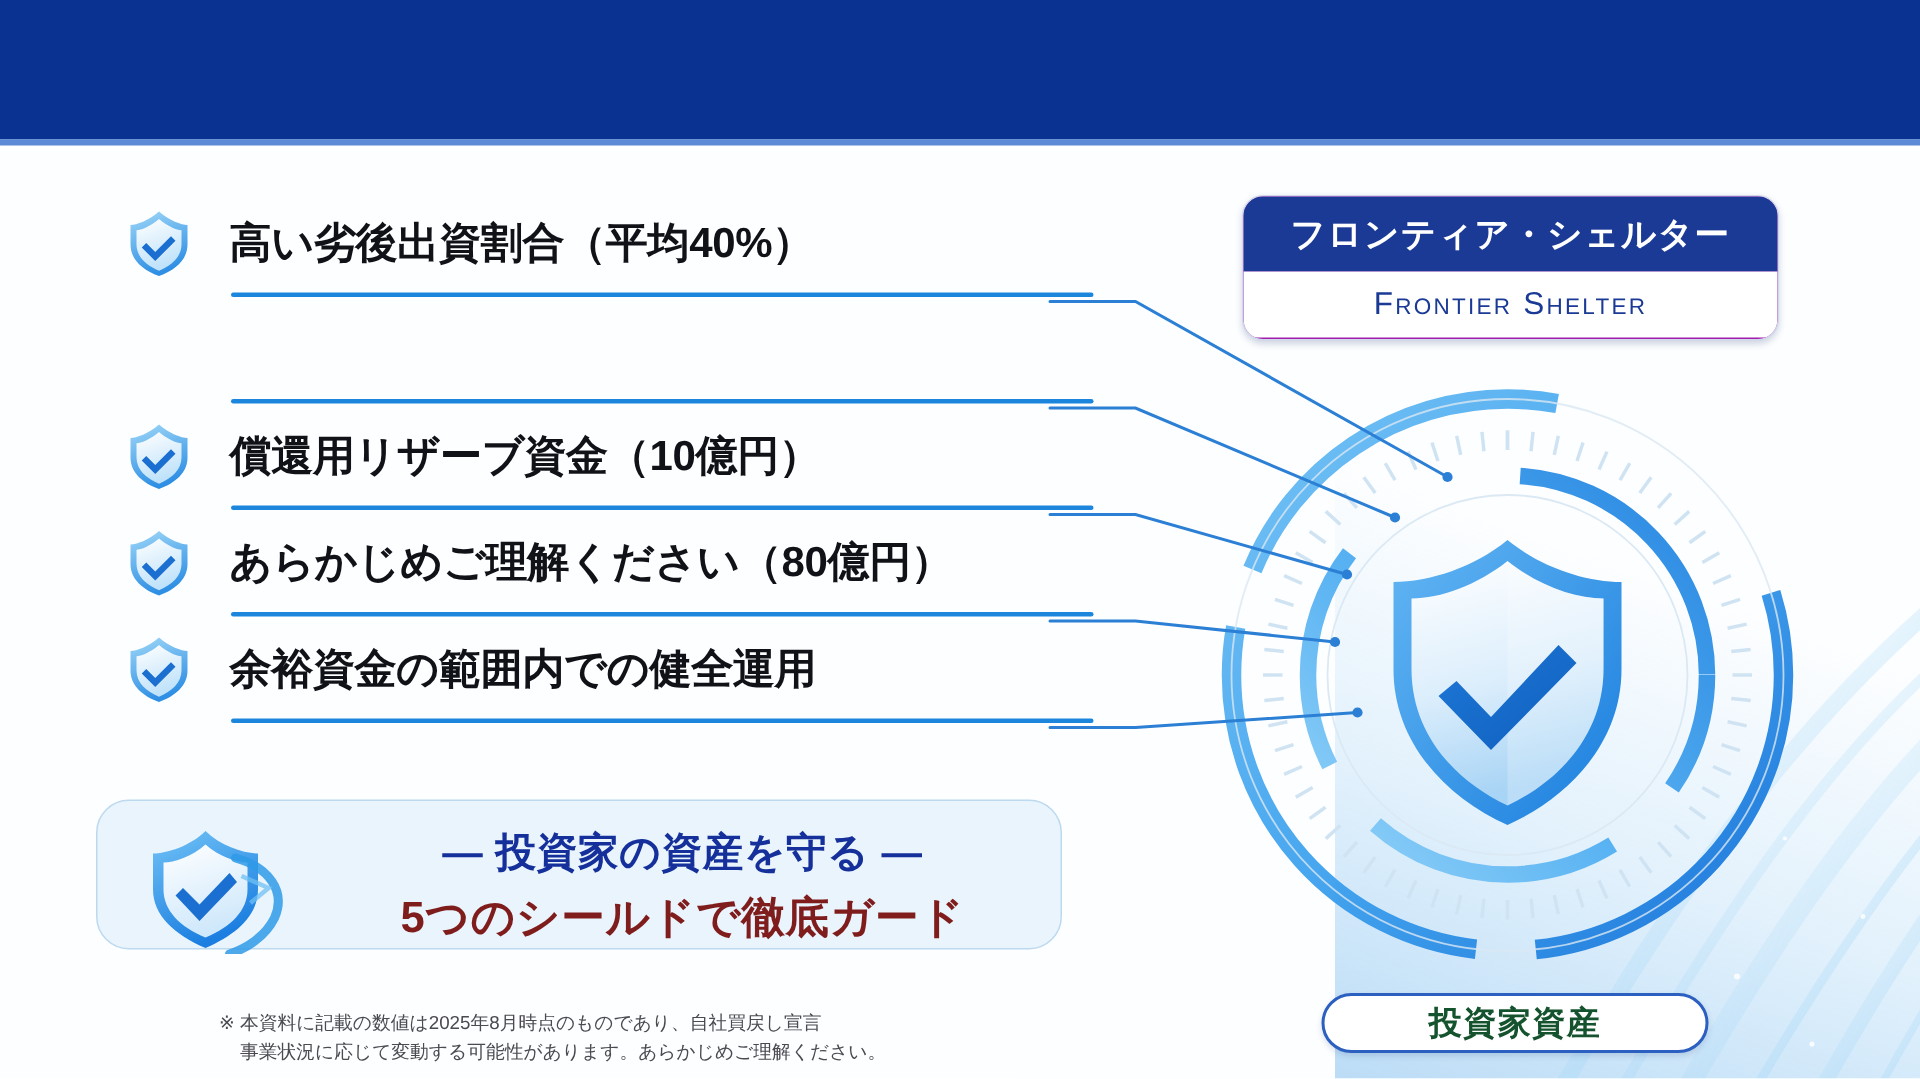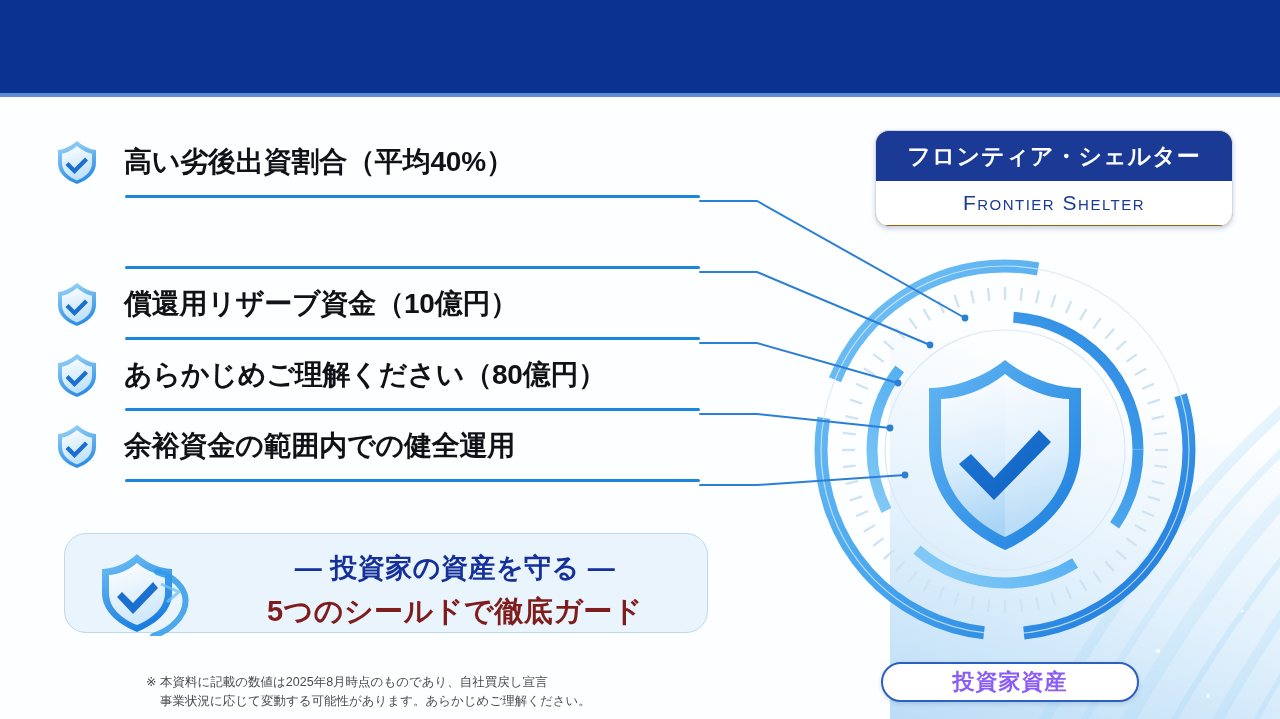--- a/index.html
+++ b/index.html
@@ -35,21 +35,21 @@
   .header-title{
     position:absolute;left:0;top:0;width:1280px;height:93px;
     display:flex;align-items:center;justify-content:center;
     color:#ffffff;font-size:47px;font-weight:bold;
     letter-spacing:.5px;white-space:nowrap;
     text-shadow:0 1px 2px rgba(0,0,0,.25);
   }
 
   
   .feature-list{position:absolute;left:0;top:132px;width:760px;z-index:4;}
-  .feature-row{position:relative;height:71px;}
+  .feature-row{position:relative;height:71px;margin-left:29px;}
   .feature-inner{display:flex;align-items:center;height:60px;padding-left:56px;}
   .shield-sm{width:42px;height:46px;flex:0 0 42px;margin-right:26px;}
   .feature-text{
     font-size:28px;font-weight:bold;color:#111217;white-space:nowrap;
     letter-spacing:-.2px;
   }
   .feature-underline{
     position:absolute;left:125px;top:63px;height:3px;border-radius:2px;
     background:#1c86dd;
   }
@@ -72,43 +72,43 @@
   .callout-line2{font-size:29px;font-weight:bold;color:#7f1d1d;letter-spacing:.5px;white-space:nowrap;}
 
   
   .footnote{
     position:absolute;left:146px;top:673px;z-index:4;
     font-size:12.5px;color:#4a4a50;line-height:1.55;letter-spacing:0;
   }
 
   
   .brand-badge{
-    position:absolute;left:875px;top:130px;width:356px;height:95px;
+    position:absolute;left:828px;top:130px;width:356px;height:95px;
     border-radius:14px;overflow:hidden;z-index:6;
-    border:1px solid #cfd9ea;background:#a16207;
+    border:1px solid #cfd9ea;background:#a21caf;
     box-shadow:0 2px 5px rgba(30,60,120,.22);
   }
   .brand-top{
     height:50px;background:#1a3a96;display:flex;align-items:center;justify-content:center;
     color:#ffffff;font-size:23px;font-weight:bold;letter-spacing:1px;white-space:nowrap;
   }
   .brand-bottom{
     height:44px;background:#ffffff;display:flex;align-items:center;justify-content:center;
     color:#1a3a96;font-size:21px;font-weight:normal;letter-spacing:1.5px;
     font-variant:small-caps;white-space:nowrap;
   }
 
   
   .asset-badge{
     position:absolute;left:881px;top:662px;width:258px;height:40px;
     border-radius:20px;background:#ffffff;border:2px solid #2b5fc0;
     display:flex;align-items:center;justify-content:center;z-index:6;
     box-shadow:0 2px 4px rgba(30,60,120,.16);box-sizing:border-box;
   }
-  .asset-badge span{font-size:22px;font-weight:bold;color:#8b5cf6;letter-spacing:1px;white-space:nowrap;}
+  .asset-badge span{font-size:22px;font-weight:bold;color:#14532d;letter-spacing:1px;white-space:nowrap;}
 
   
   .hero{position:absolute;left:795px;top:240px;width:420px;height:420px;z-index:2;}
   .hero svg{width:100%;height:100%;}
 </style>
 </head>
 <body>
 
 <div id="slide">
 

